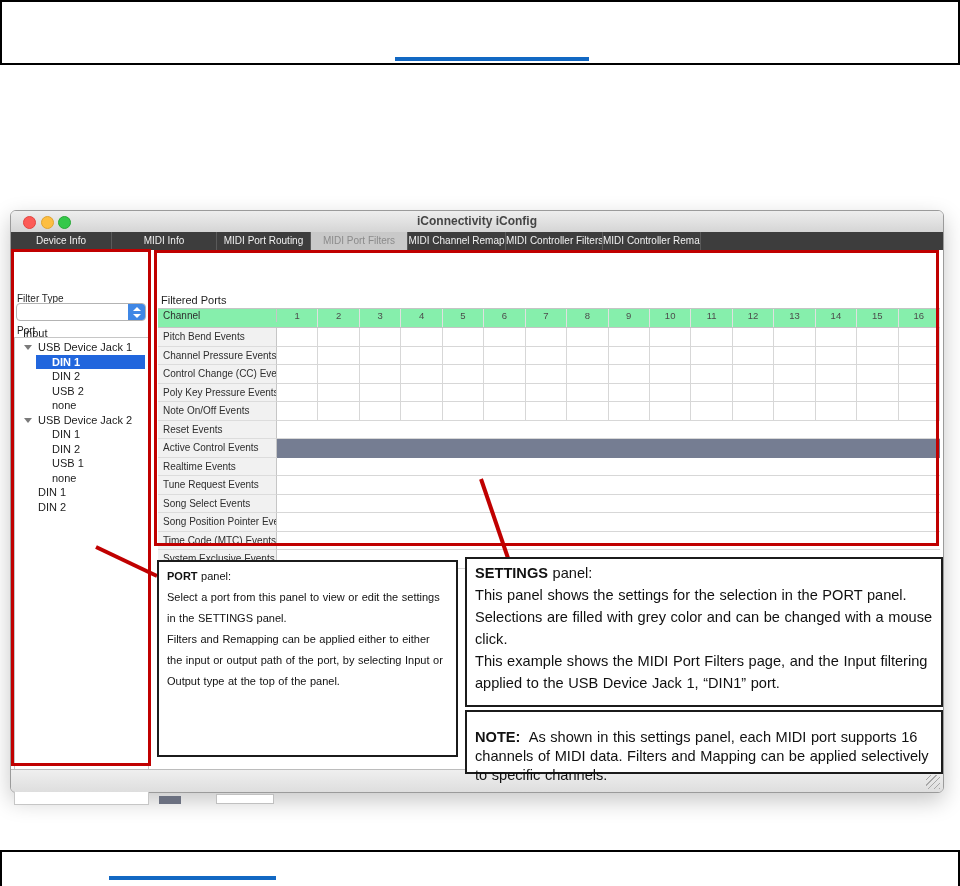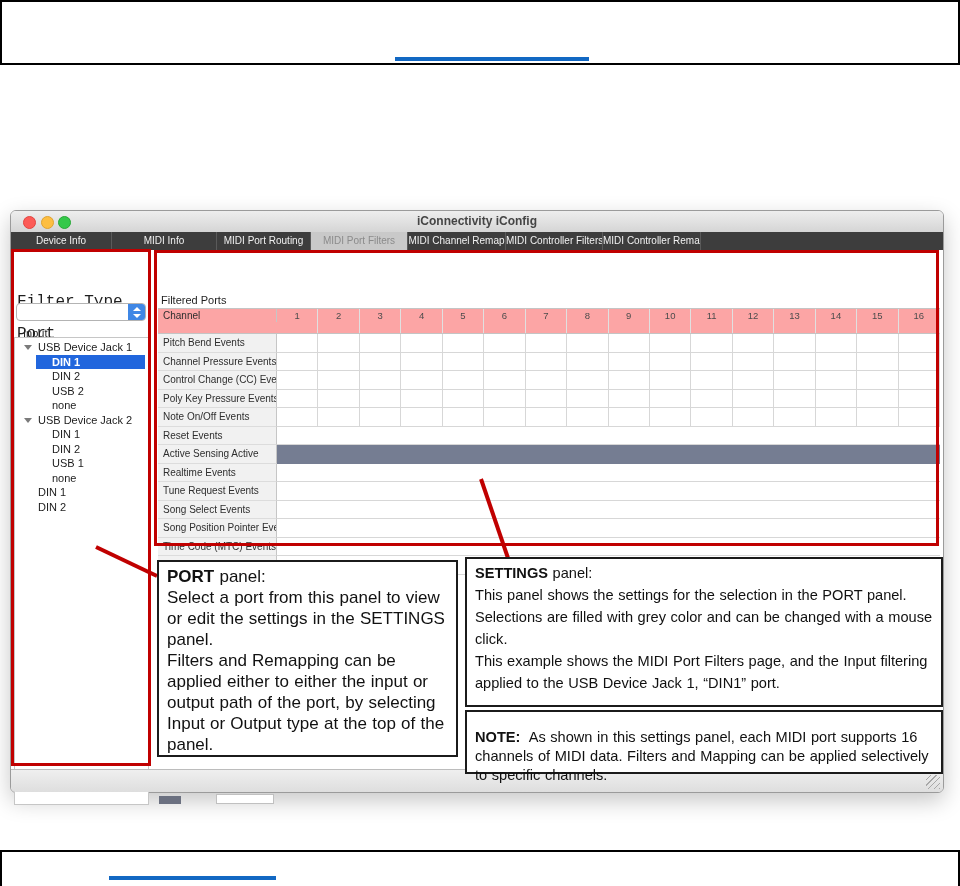--- a/index.html
+++ b/index.html
@@ -54,21 +54,21 @@
     position:absolute;left:0;bottom:0;right:0;height:22px;
     background:linear-gradient(#efefef,#dedede);
     border-top:1px solid #bcbcbc;border-radius:0 0 5px 5px;
   }
   #resizeGrip{
     position:absolute;right:3px;bottom:3px;width:14px;height:14px;
     background:repeating-linear-gradient(135deg,transparent 0 3px,#a8a8a8 3px 4px);
   }
 
   
-  .side-label{position:absolute;font-size:16px;color:#1f1f1f;font-family:Liberation Mono, monospace;}
+  .side-label{position:absolute;font-size:10px;color:#1f1f1f;}
   #filterTypeLabel{left:6px;top:43px;}
   #portLabel{left:6px;top:75px;}
   #filterSelect{
     position:absolute;left:5px;top:53px;width:130px;height:18px;
     background:#fff;border:1px solid #b3b3b3;border-radius:4px;box-sizing:border-box;
   }
   #filterSelectValue{
     position:absolute;left:6px;top:0;height:16px;line-height:16px;font-size:11px;color:#1f1f1f;margin-top:21px;
   }
   #filterSelectStepper{
@@ -92,21 +92,21 @@
   }
   .tnode.tsel::before{
     content:"";position:absolute;left:21px;right:3px;top:0;bottom:0;background:var(--sel);
   }
   .tnode.tsel .tlabel{color:#fff;font-weight:700;}
 
   
   #filteredPortsTitle{position:absolute;left:150px;top:44px;font-size:11px;color:#1f1f1f;}
   #filterTable{position:absolute;left:147px;top:58px;width:782px;}
   .trow{display:flex;height:18.5px;box-sizing:border-box;}
-  .trow.thead{height:26px;background:#fca5a5;border-top:1px solid #c4c4c4;border-bottom:1px solid #c4c4c4;}
+  .trow.thead{height:20px;background:#86efac;border-top:1px solid #c4c4c4;border-bottom:1px solid #c4c4c4;}
   .tlabelcell{
     width:119px;flex:0 0 119px;box-sizing:border-box;font-size:10px;color:#2e2e2e;
     padding-left:5px;display:flex;align-items:center;white-space:nowrap;overflow:hidden;
     background:#f1f1f1;border-right:1px solid #c6c6c6;border-bottom:1px solid #dcdcdc;
   }
   .thead .tlabelcell{background:transparent;border-bottom:none;height:13px;color:#2e2e2e;}
   .tcell{flex:1;box-sizing:border-box;}
   .thcell{
     font-size:9.5px;color:#4c4c4c;text-align:center;line-height:13px;
     border-right:1px solid #e0e0e0;
@@ -123,21 +123,21 @@
   .red-rect{border:3px solid var(--red);box-sizing:border-box;pointer-events:none;z-index:5;}
   #redRectLeft{left:11px;top:249px;width:140px;height:517px;}
   #redRectRight{left:154px;top:250px;width:785px;height:296px;}
   #annoSvg{left:0;top:0;width:960px;height:886px;pointer-events:none;z-index:5;}
 
   
   .note{
     background:#fff;border:2px solid #1b1b1b;box-sizing:border-box;z-index:6;
     color:#111;word-spacing:0.5px;
   }
-  #portBox{left:157px;top:560px;width:301px;height:197px;padding:4px 8px;font-size:17px;line-height:21px;}
+  #portBox{left:157px;top:560px;width:301px;height:197px;padding:4px 8px;font-size:11px;line-height:21px;}
   #settingsBox{left:465px;top:557px;width:478px;height:150px;padding:3px 8px;font-size:14.6px;line-height:22px;}
   #noteBox{left:465px;top:710px;width:478px;height:64px;padding:16px 8px;font-size:14.6px;line-height:19px;}
   .blead{font-weight:700;}
 </style>
 </head>
 <body>
 
 <div class="abs rule-box" id="topBox">
   <div class="abs link-line" style="left:393px;top:55px;width:194px;"></div>
 </div>
@@ -302,21 +302,21 @@
           <div class="tcell gridcell"></div>
           <div class="tcell gridcell"></div>
           <div class="tcell gridcell"></div>
           <div class="tcell gridcell"></div>
         </div>
         <div class="trow">
           <div class="tlabelcell">Reset Events</div>
           <div class="widecell"></div>
         </div>
         <div class="trow">
-          <div class="tlabelcell">Active Sensing Active</div>
+          <div class="tlabelcell">Active Control Events</div>
           <div class="widecell filled"></div>
         </div>
         <div class="trow">
           <div class="tlabelcell">Realtime Events</div>
           <div class="widecell"></div>
         </div>
         <div class="trow">
           <div class="tlabelcell">Tune Request Events</div>
           <div class="widecell"></div>
         </div>

